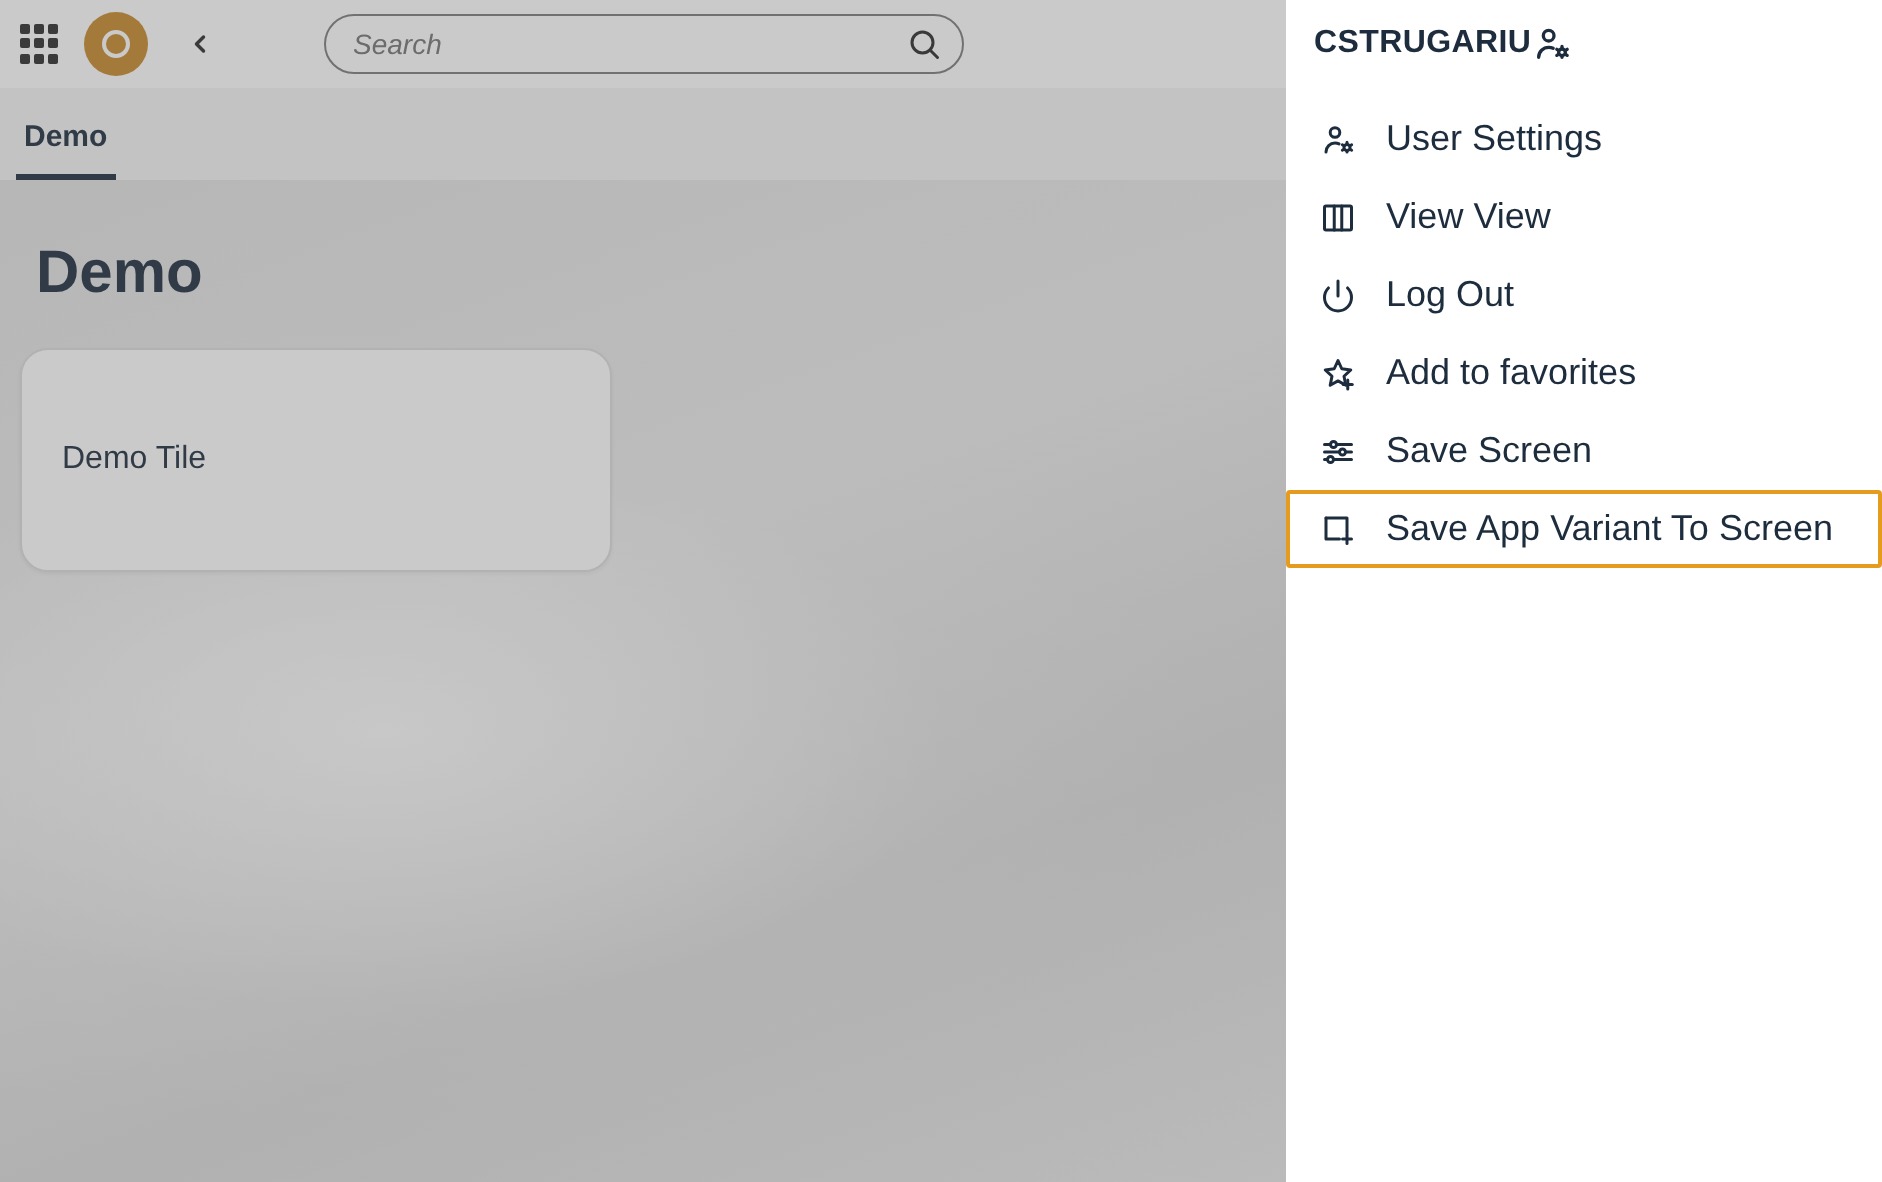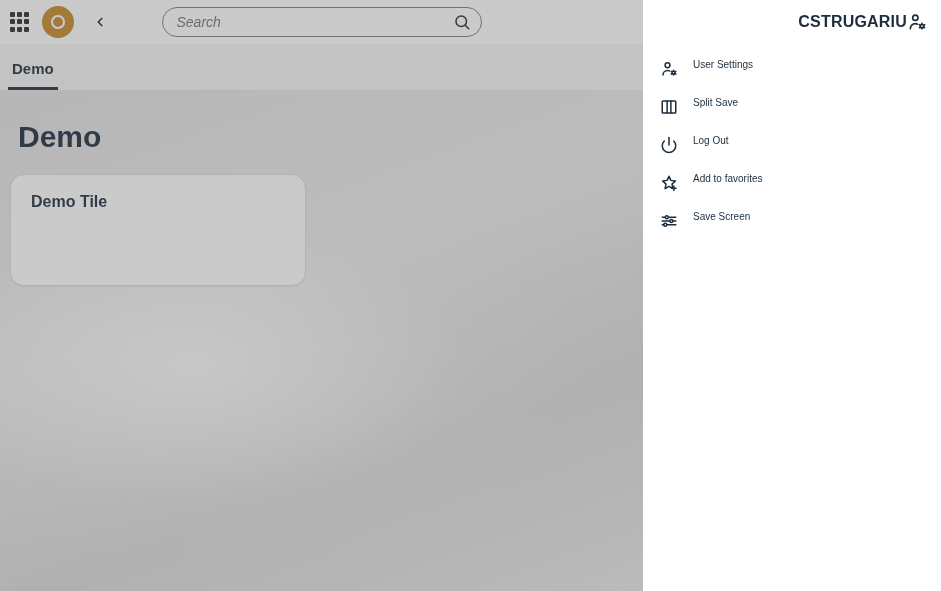--- a/index.html
+++ b/index.html
@@ -121,62 +121,63 @@
       width: 296px; height: 112px;
       background: #ffffff;
       border: 1px solid #dcdcdc;
       border-radius: 14px;
       box-shadow: 0 1px 2px rgba(0,0,0,0.06);
       padding: 18px 20px;
       cursor: pointer;
     }
     .tile-title {
       font-size: 16px;
-      font-weight: 700;
-      color: #1d2d3e;
+      font-weight: 400;
+      color: #1d2d3e;
+      margin-top: 28px;
     }
 
     
     .overlay {
       position: absolute;
       left: 0; top: 0;
       width: 643px; height: 591px;
       background: rgba(90,90,90,0.32);
     }
 
     
     .panel {
       position: absolute;
       left: 643px; top: 0;
       width: 298px; height: 591px;
       background: #fff;
     }
     .panel-header {
       height: 44px;
-      display: flex; align-items: center; justify-content: flex-end;
+      display: flex; align-items: center; justify-content: flex-start;
       padding: 0 14px;
     }
     .panel-title {
       font-size: 16px;
       font-weight: 800;
       color: #1d2d3e;
       letter-spacing: 0.2px;
     }
     .panel-header-icon { color: #1d2d3e; cursor: pointer; }
 
     .menu {
       padding-top: 6px;
     }
     .menu-item {
-      display: flex; align-items: flex-start;
+      display: flex; align-items: flex-end;
       gap: 14px;
       padding: 7px 14px;
       cursor: pointer;
       color: #1d2d3e;
-      font-size: 10px;
+      font-size: 18px;
       border: 2px solid transparent;
       border-radius: 2px;
     }
     .menu-item .mi-icon { width: 20px; height: 20px; display:flex; align-items:center; justify-content:center; flex-shrink:0; }
     .menu-item.highlight {
       border: 2px solid #e59b1e;
       background: #fff;
     }
 
     svg { display: block; }
@@ -268,21 +269,21 @@
     </div>
 
     <div class="menu-item">
       <span class="mi-icon">
         <svg width="18" height="18" viewBox="0 0 24 24" fill="none" stroke="currentColor" stroke-width="2" stroke-linecap="round" stroke-linejoin="round">
           <rect x="3" y="4" width="18" height="16" rx="1"></rect>
           <line x1="9.5" y1="4" x2="9.5" y2="20"></line>
           <line x1="14.5" y1="4" x2="14.5" y2="20"></line>
         </svg>
       </span>
-      <span>Split Save</span>
+      <span>View View</span>
     </div>
 
     <div class="menu-item">
       <span class="mi-icon">
         <svg width="18" height="18" viewBox="0 0 24 24" fill="none" stroke="currentColor" stroke-width="2" stroke-linecap="round" stroke-linejoin="round">
           <path d="M18.36 6.64A9 9 0 1 1 5.64 6.64"></path>
           <line x1="12" y1="2" x2="12" y2="12"></line>
         </svg>
       </span>
       <span>Log Out</span>
@@ -306,15 +307,26 @@
           <circle cx="9" cy="7" r="2" fill="#fff"></circle>
           <line x1="3" y1="12" x2="21" y2="12"></line>
           <circle cx="15" cy="12" r="2" fill="#fff"></circle>
           <line x1="3" y1="17" x2="21" y2="17"></line>
           <circle cx="7" cy="17" r="2" fill="#fff"></circle>
         </svg>
       </span>
       <span>Save Screen</span>
     </div>
 
+    <div class="menu-item highlight">
+      <span class="mi-icon">
+        <svg width="18" height="18" viewBox="0 0 24 24" fill="none" stroke="currentColor" stroke-width="2" stroke-linecap="round" stroke-linejoin="round">
+          <path d="M4 4 h14 v10"></path>
+          <path d="M4 4 v14 h9"></path>
+          <line x1="18" y1="15" x2="18" y2="21"></line>
+          <line x1="15" y1="18" x2="21" y2="18"></line>
+        </svg>
+      </span>
+      <span>Save App Variant To Screen</span>
+    </div>
 
   </div>
 </div>
 
 </body></html>

